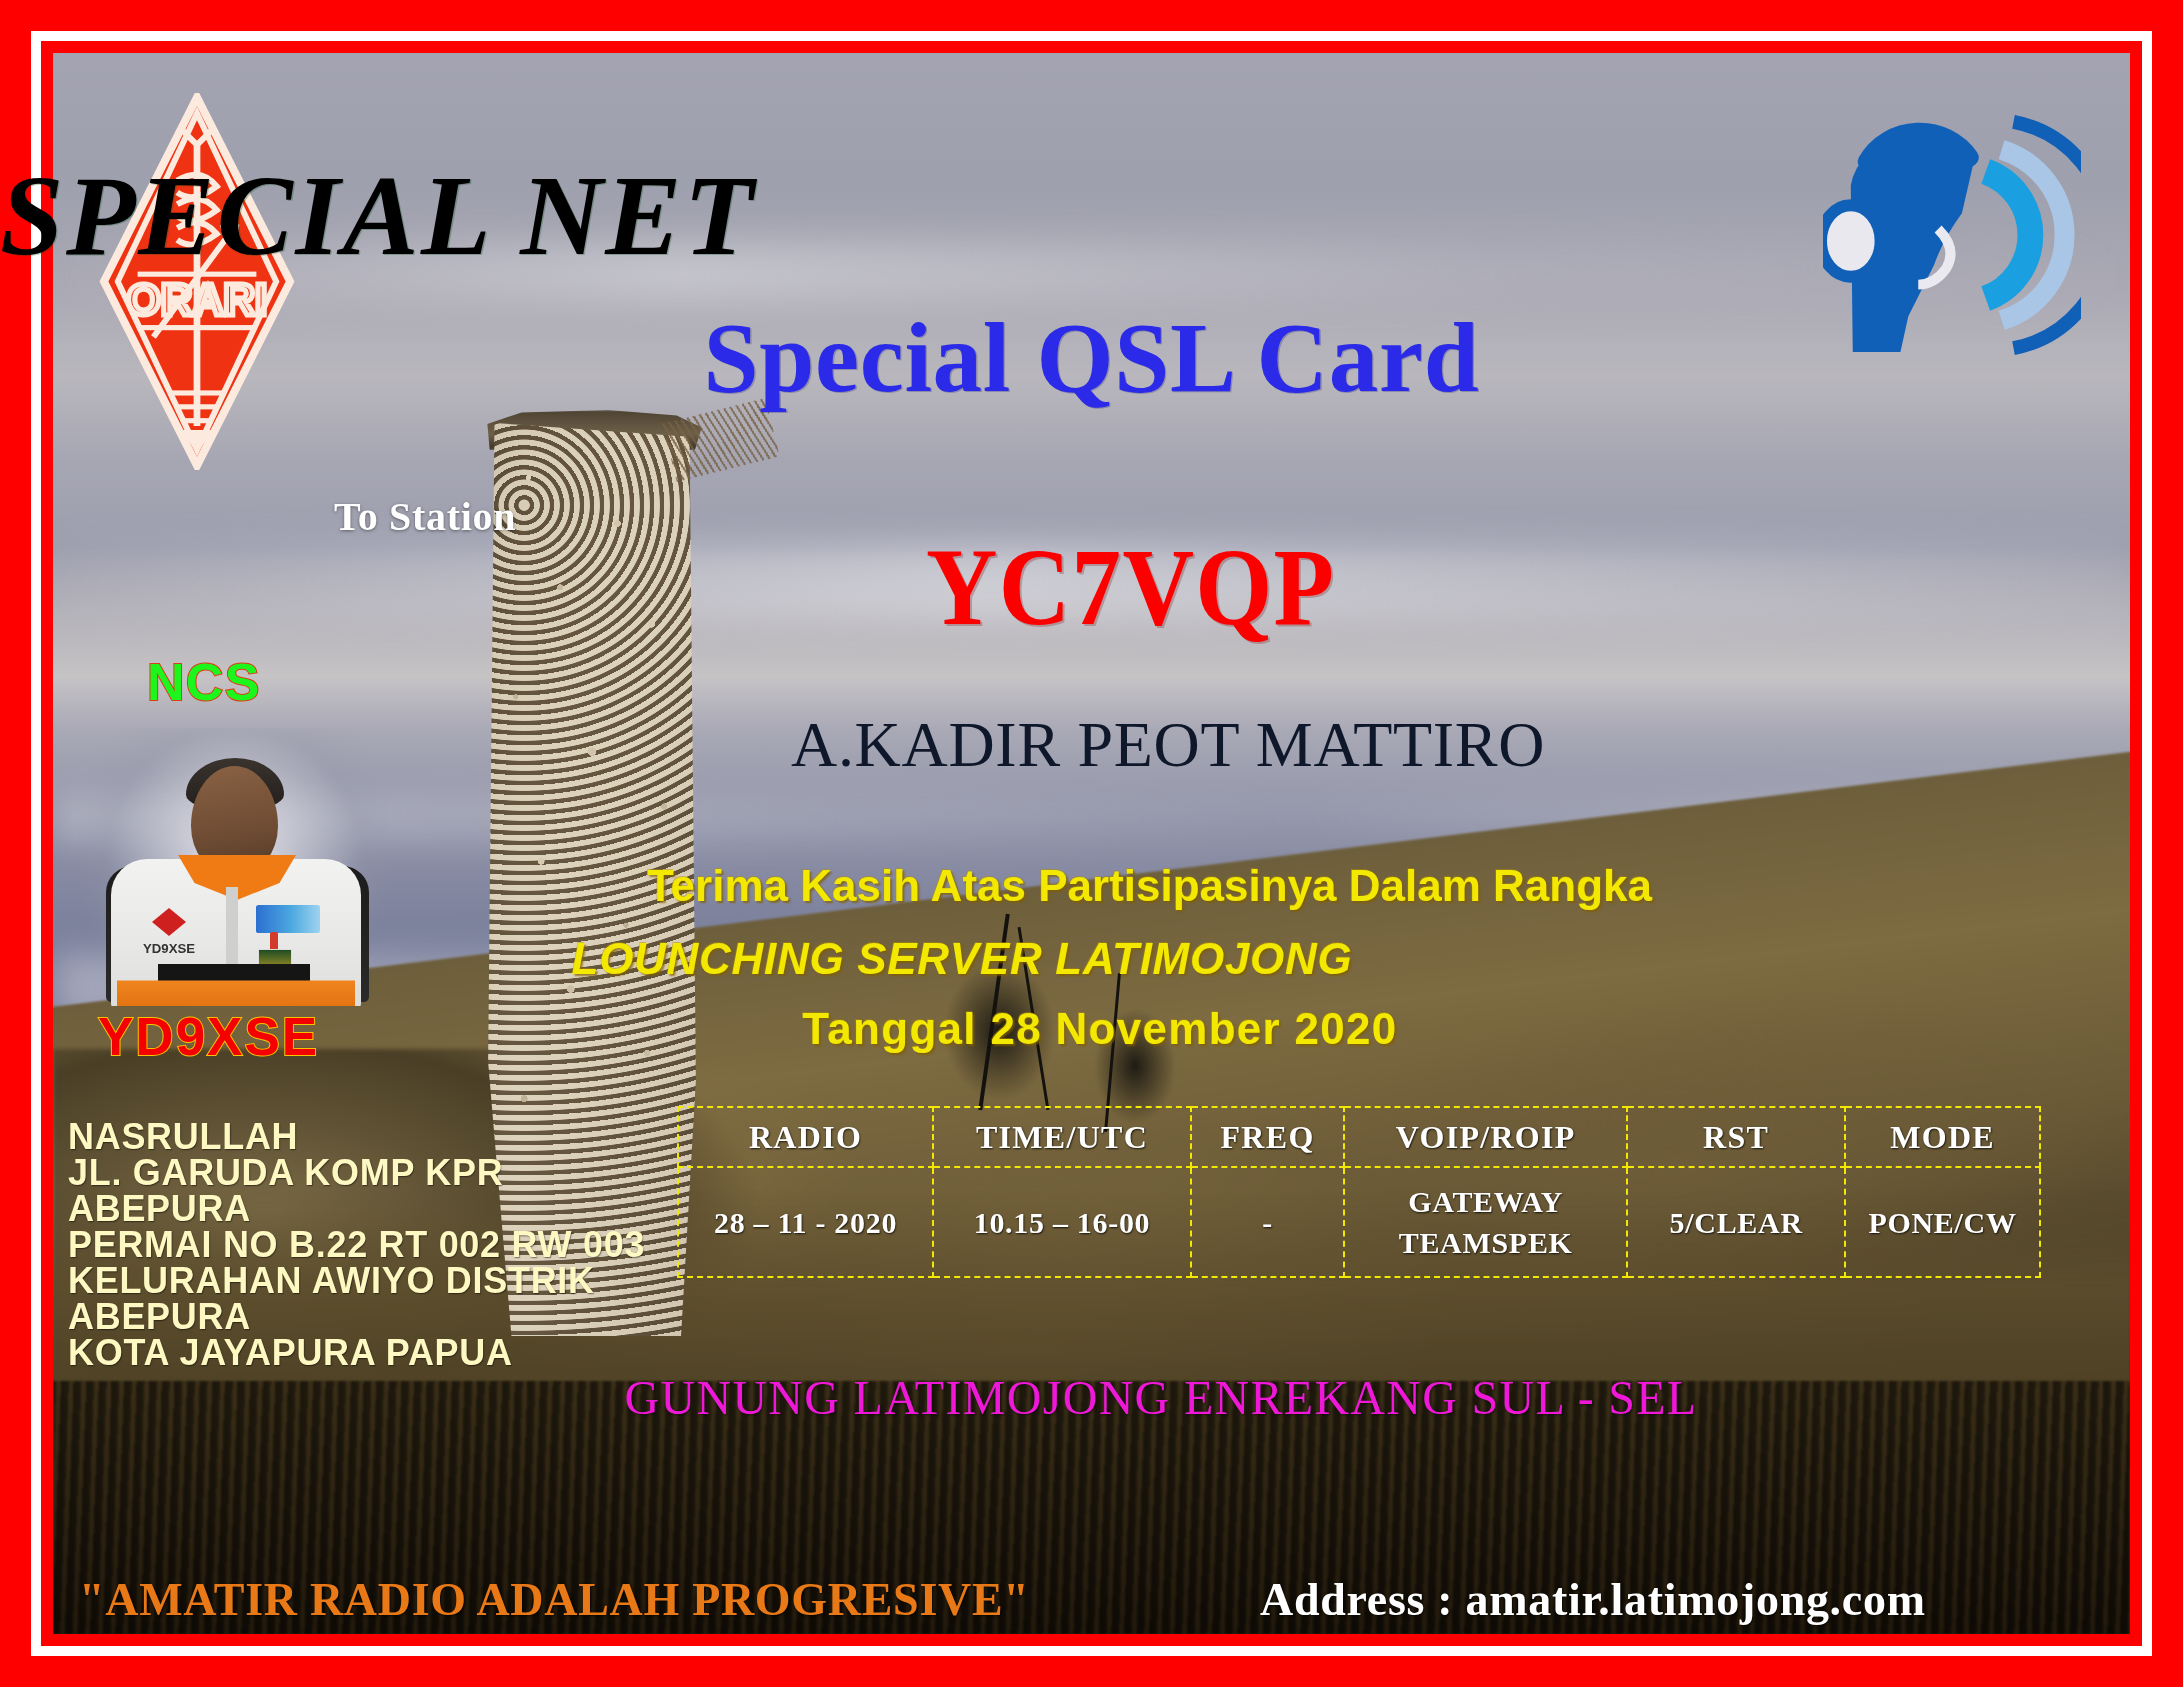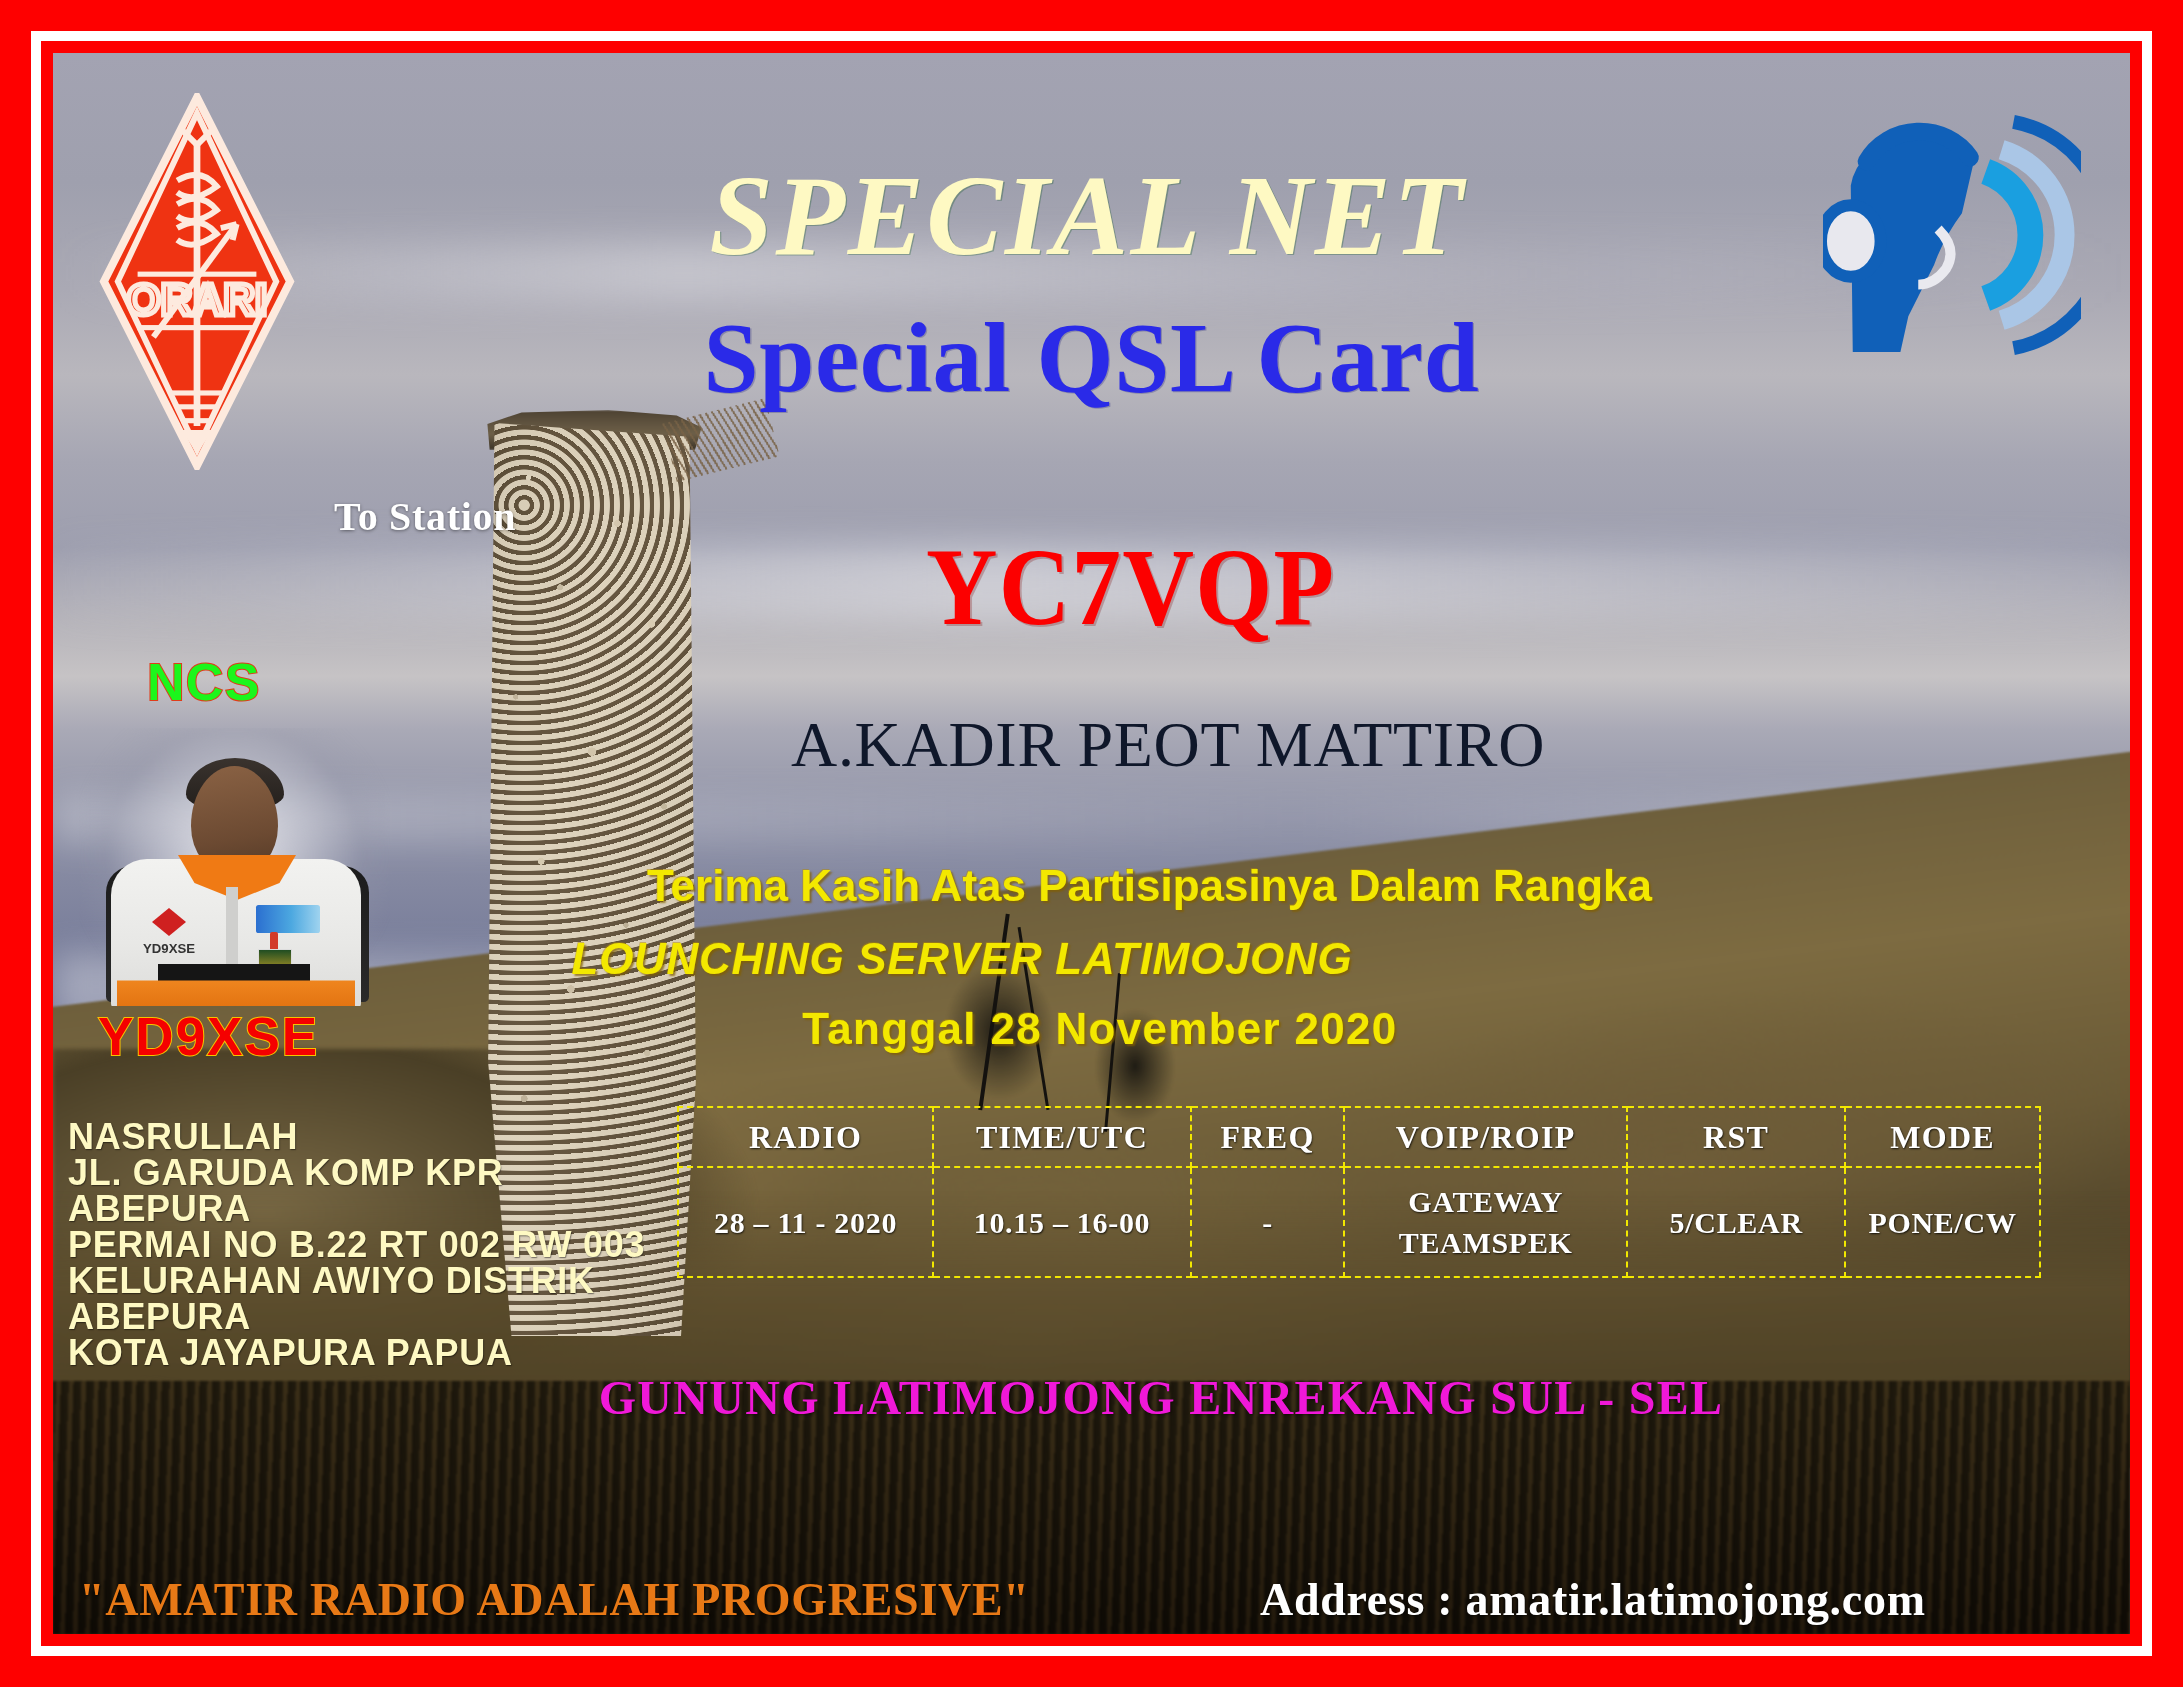--- a/index.html
+++ b/index.html
@@ -141,25 +141,25 @@
   }
   .shrub{position:absolute;filter:blur(1.3px);}
   .shrub-a{left:920px;top:946px;width:159px;height:225px;background:radial-gradient(ellipse 48% 42% at 50% 38%,rgba(22,20,16,.92),rgba(22,20,16,0) 72%);}
   .shrub-b{left:1072px;top:992px;width:126px;height:185px;background:radial-gradient(ellipse 46% 44% at 50% 40%,rgba(18,17,14,.88),rgba(18,17,14,0) 70%);}
   .branch{position:absolute;background:#14120f;filter:blur(0.4px);}
 
   
   .t{position:absolute;white-space:nowrap;font-weight:bold;}
 
   #title-net{
-    left:0;right:8px;top:150px;text-align:center;
+    left:0;right:8px;top:150px;
     font-family:"Liberation Serif",serif;
     font-style:italic;font-weight:bold;
     font-size:114px;letter-spacing:2.6px;
-    color:#fef9c3;
+    color:#000000;
     text-shadow:1.3px 1.3px 0 rgba(0,80,20,.28);
   }
   #title-qsl{
     left:0;right:0;top:301px;text-align:center;
     font-family:"Liberation Serif",serif;
     font-weight:bold;font-size:99px;letter-spacing:0.7px;
     color:#2a2ae8;
     text-shadow:1.3px 1.3px 0 rgba(10,10,120,.25);
   }
   #to-station{
@@ -246,21 +246,21 @@
   #logtable td{height:106px;font-size:30px;letter-spacing:0.7px;line-height:41px;}
   .c-date{width:258px;}
   .c-time{width:258px;}
   .c-freq{width:152px;}
   .c-voip{width:284px;}
   .c-rst{width:218px;}
   .c-mode{width:193px;}
 
   #location{
     left:0;width:2183px;text-align:center;top:1370px;
-    font-family:"Liberation Serif",serif;font-weight:bold;
+    font-family:"Liberation Serif",serif;font-weight:normal;
     font-size:48px;color:#f018d8;letter-spacing:1.3px;
     padding-left:139px;box-sizing:border-box;
     text-shadow:1.3px 1.3px 2.6px rgba(0,0,0,.45);
   }
   #slogan{
     left:79px;top:1573px;
     font-family:"Liberation Serif",serif;font-weight:bold;
     font-size:46px;color:#e87916;letter-spacing:0.7px;
     text-shadow:1.3px 1.3px 2.6px rgba(0,0,0,.6);
   }

